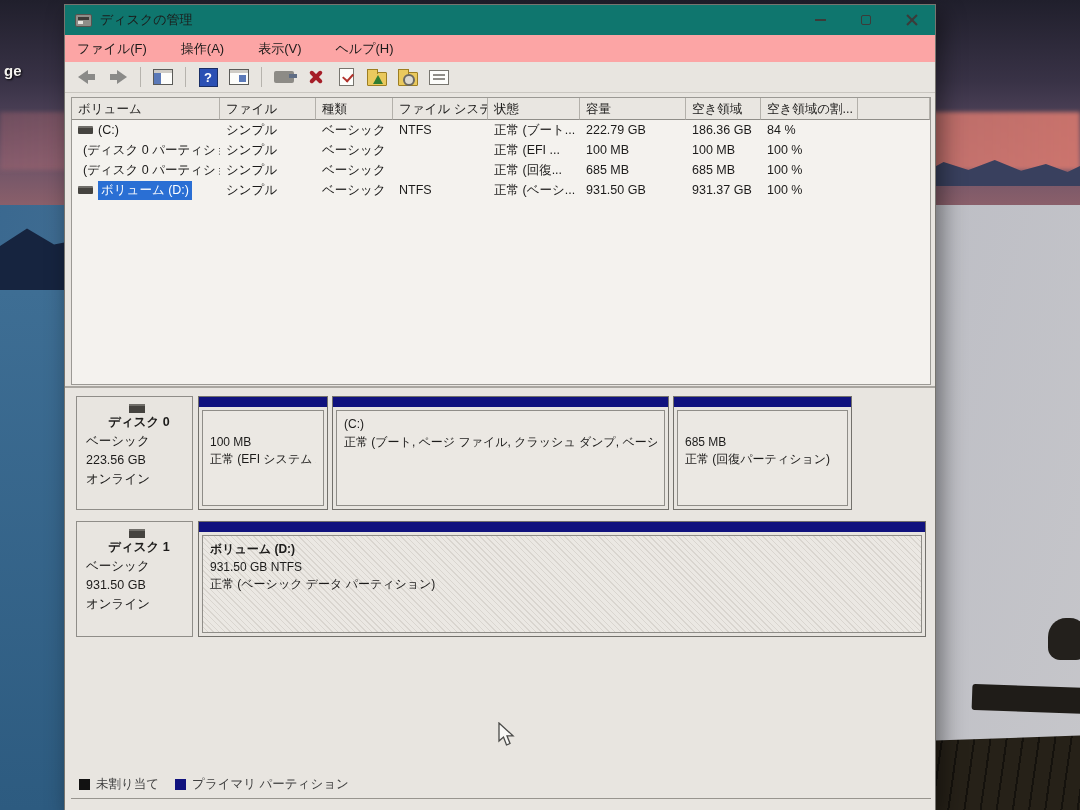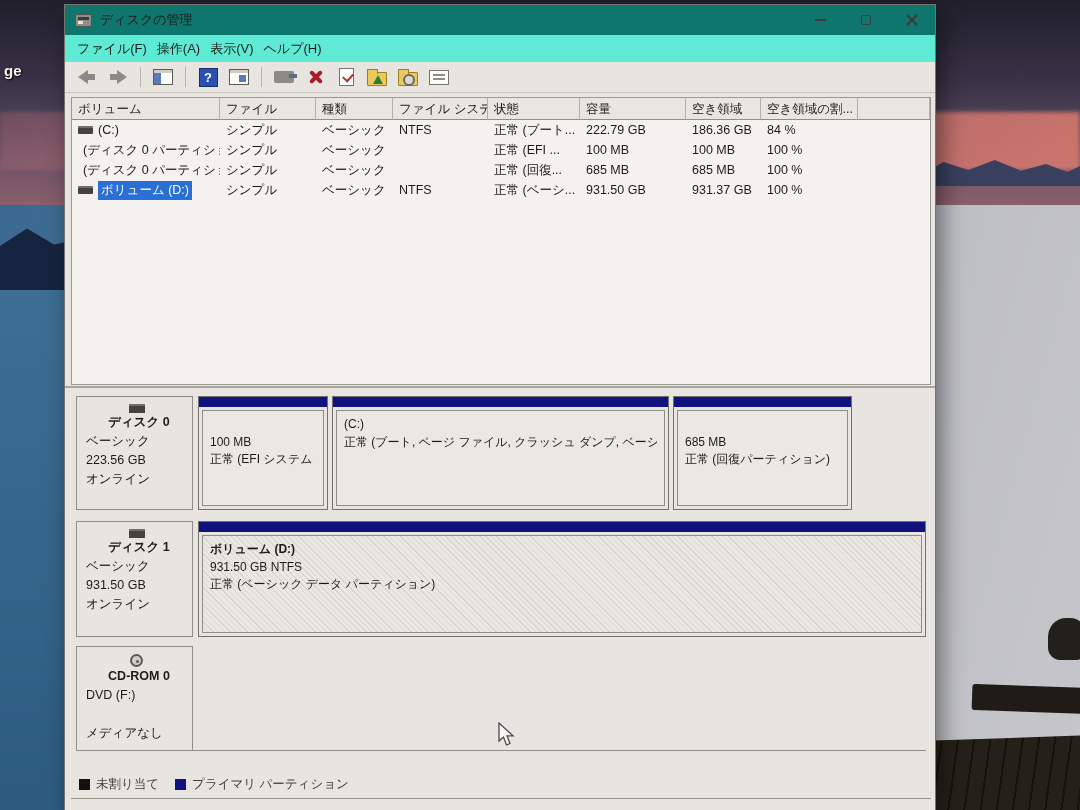--- a/index.html
+++ b/index.html
@@ -32,21 +32,21 @@
   .app-icon:after { content:""; position:absolute; left:2px; bottom:2px; width:5px; height:3px; background:#e8e5e0; }
   .title-text { font-size:13px; color:#1c1b1a; }
   .win-controls { position:absolute; right:0; top:0; height:30px; display:flex; }
   .ctrl { width:46px; height:30px; display:flex; align-items:center; justify-content:center; }
   .glyph-min { width:11px; height:2px; background:#3c3b39; }
   .glyph-max { width:10px; height:10px; border:1.5px solid #3c3b39; border-radius:2px; }
   .glyph-close { position:relative; width:12px; height:12px; }
   .glyph-close:before,.glyph-close:after { content:""; position:absolute; left:5px; top:-1px; width:2px; height:14px; background:#3c3b39; }
   .glyph-close:before { transform:rotate(45deg);} .glyph-close:after { transform:rotate(-45deg);}
 
-  .menubar { position:absolute; left:0; top:30px; width:100%; height:27px; display:flex; align-items:center; padding-left:12px; gap:10px; background:#5eead4; font-size:13px; color:#1c1b1a; }
+  .menubar { position:absolute; left:0; top:30px; width:100%; height:27px; display:flex; align-items:center; padding-left:12px; gap:34px; background:#fca5a5; font-size:13px; color:#1c1b1a; }
   .menubar span { cursor:default; }
 
   .toolbar { position:absolute; left:0; top:57px; width:100%; height:31px; background:#e8e5e0; border-bottom:1px solid #c9c6c0; display:flex; align-items:center; padding-left:10px; gap:7px; }
   .tsep { width:1px; height:20px; background:#b6b3ad; margin:0 3px; }
   .ticon { width:24px; height:22px; display:flex; align-items:center; justify-content:center; position:relative; }
   .arrow { position:relative; width:20px; height:14px; }
   .arrow .bar { position:absolute; top:4px; width:9px; height:6px; background:#8a8a88; }
   .arrow .tri { position:absolute; top:0; width:0; height:0; border-top:7px solid transparent; border-bottom:7px solid transparent; }
   .arrow.left .bar { right:2px; } .arrow.left .tri { left:1px; border-right:10px solid #8a8a88; }
   .arrow.right .bar { left:2px; } .arrow.right .tri { right:1px; border-left:10px solid #8a8a88; }
@@ -309,32 +309,20 @@
       <div class="part" style="left:122px; width:728px;">
         <div class="pstrip"></div>
         <div class="pbody hatch">
           <div style="font-weight:bold;">ボリューム (D:)</div>
           <div>931.50 GB NTFS</div>
           <div>正常 (ベーシック データ パーティション)</div>
         </div>
       </div>
     </div>
 
-    <div class="diskrow" style="top:258px; width:850px; height:105px;">
-      <div class="labelcard">
-        <div class="labelname">
-            <span class="cdglyph"></span>
-            <span>CD-ROM 0</span>
-          </div>
-        <div>DVD (F:)</div>
-        <div>&nbsp;</div>
-        <div>メディアなし</div>
-      </div>
-      <div class="cdline" style="left:117px; right:0; top:0; height:105px;"></div>
-    </div>
   </div>
 
   <div class="legend">
     <span class="lsq black"></span>
     <span>未割り当て</span>
     <span class="lsq navy"></span>
     <span>プライマリ パーティション</span>
   </div>
 
 </div>

